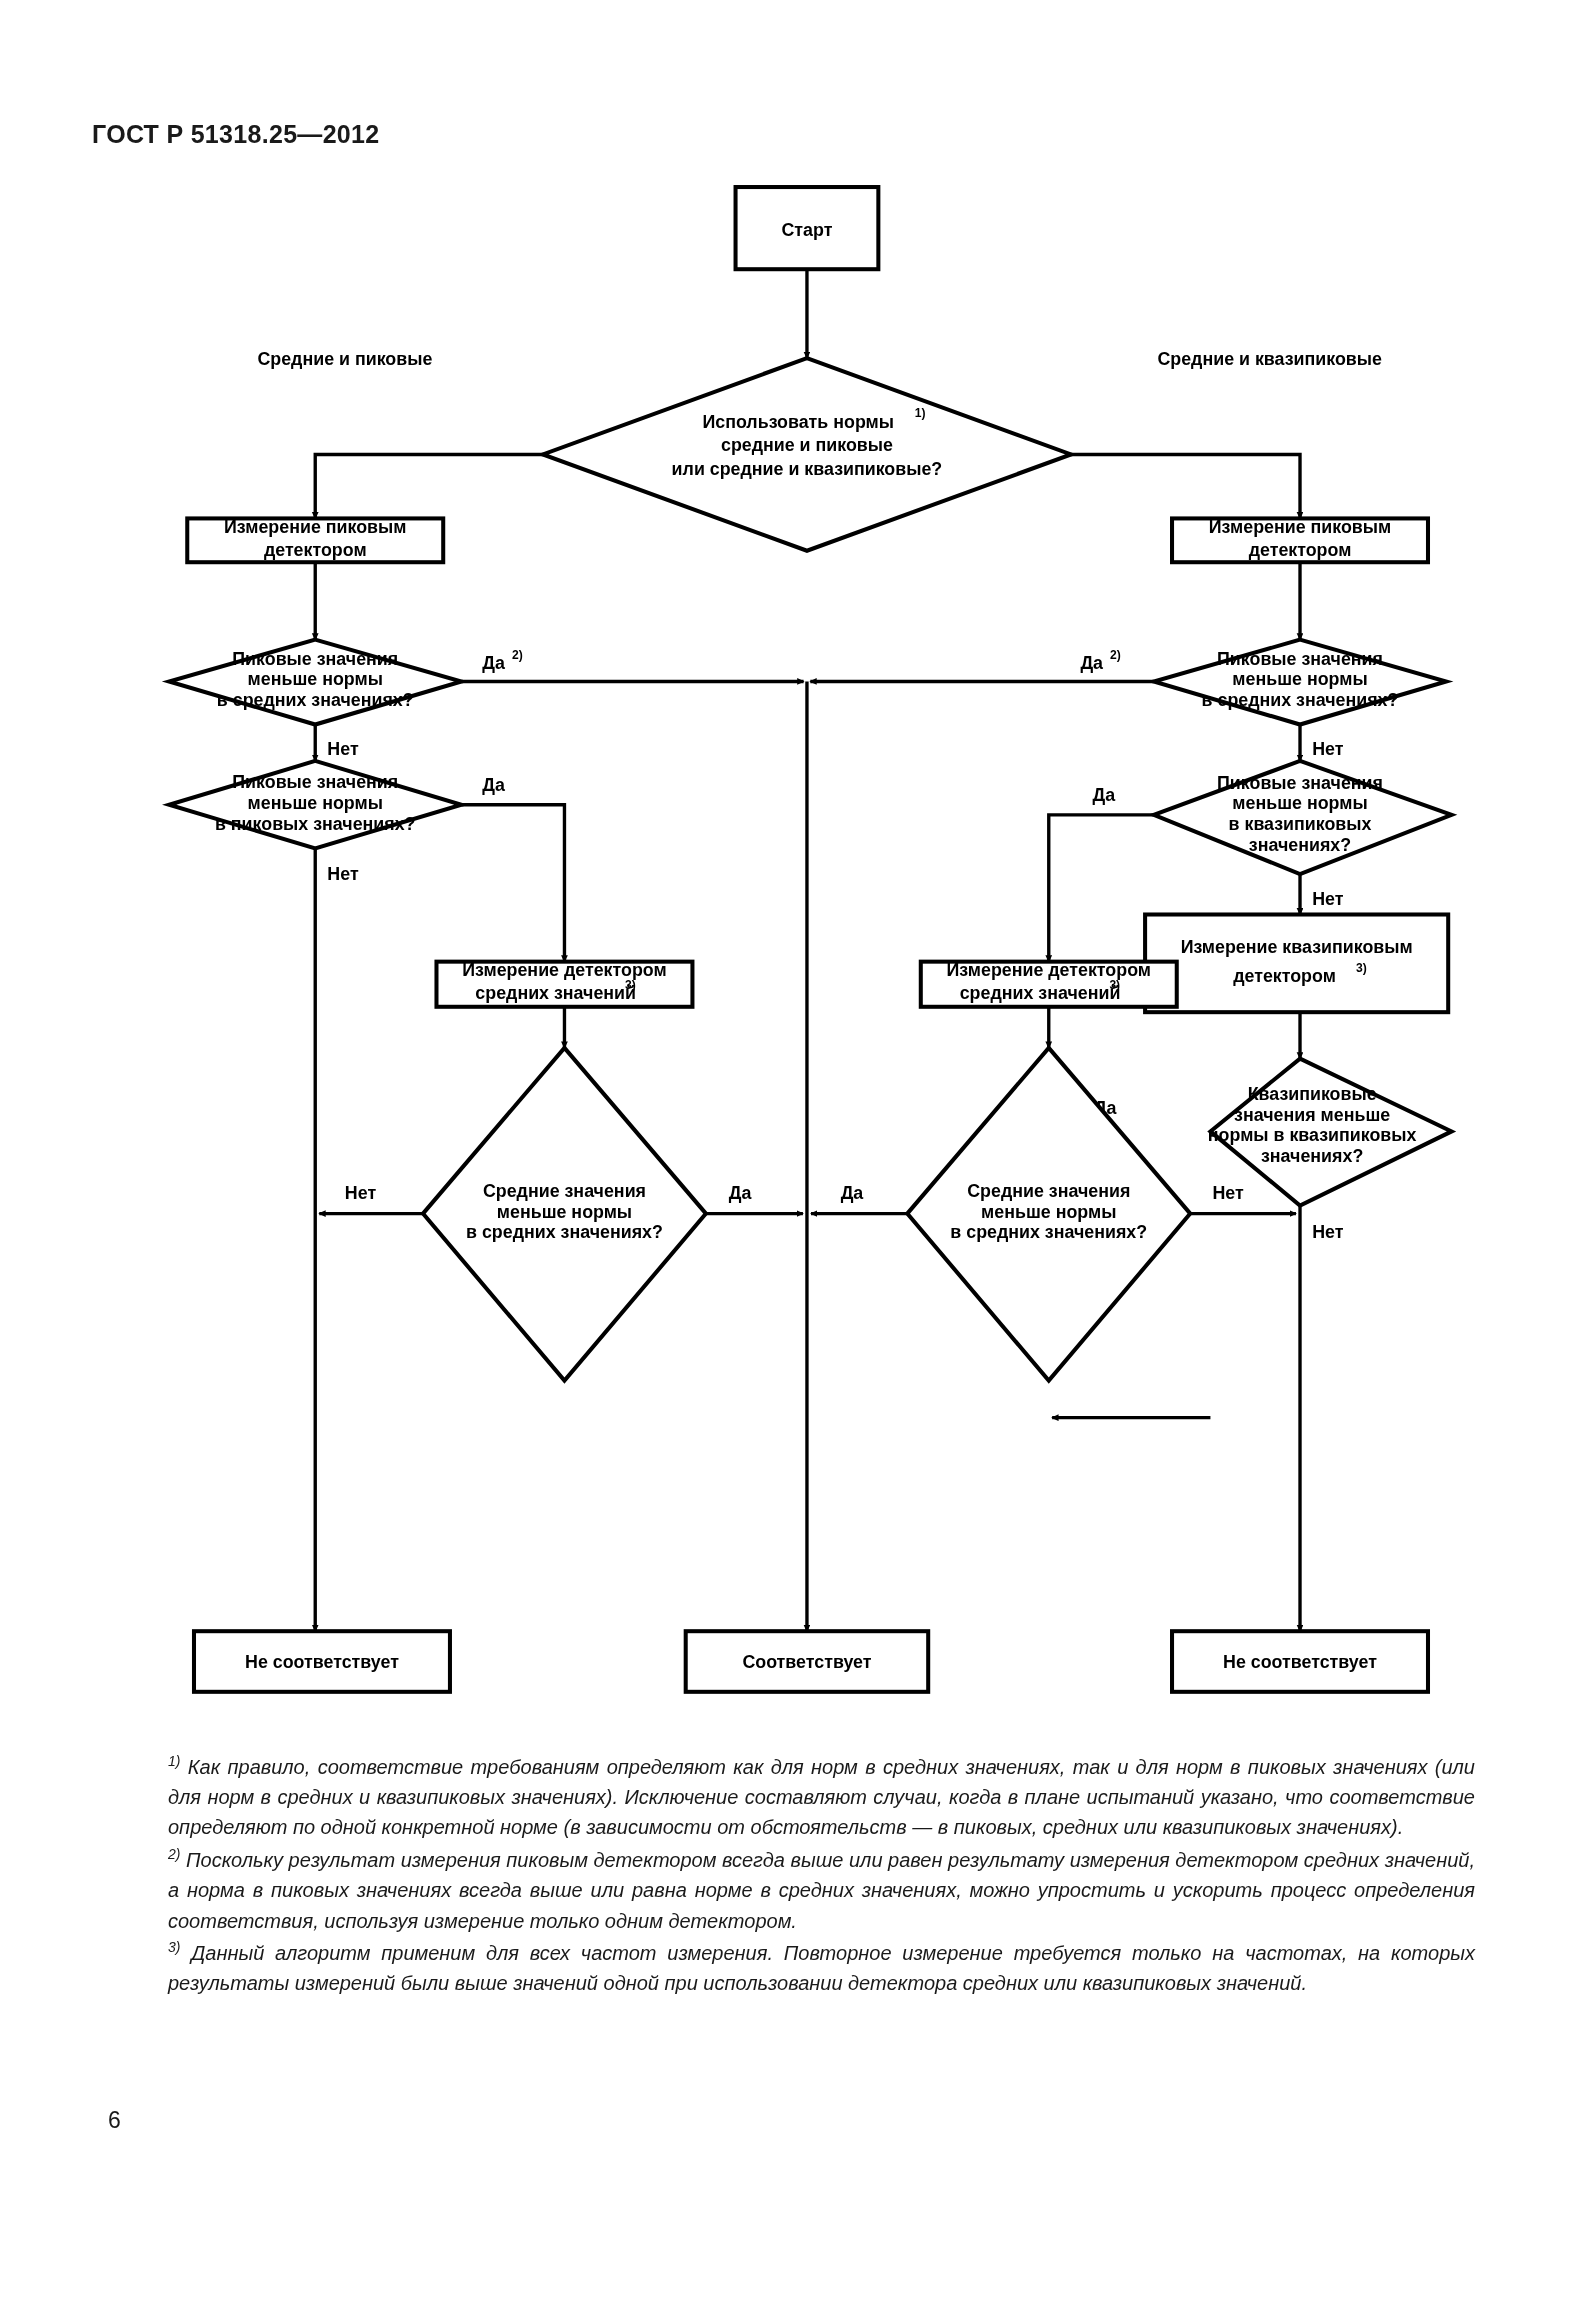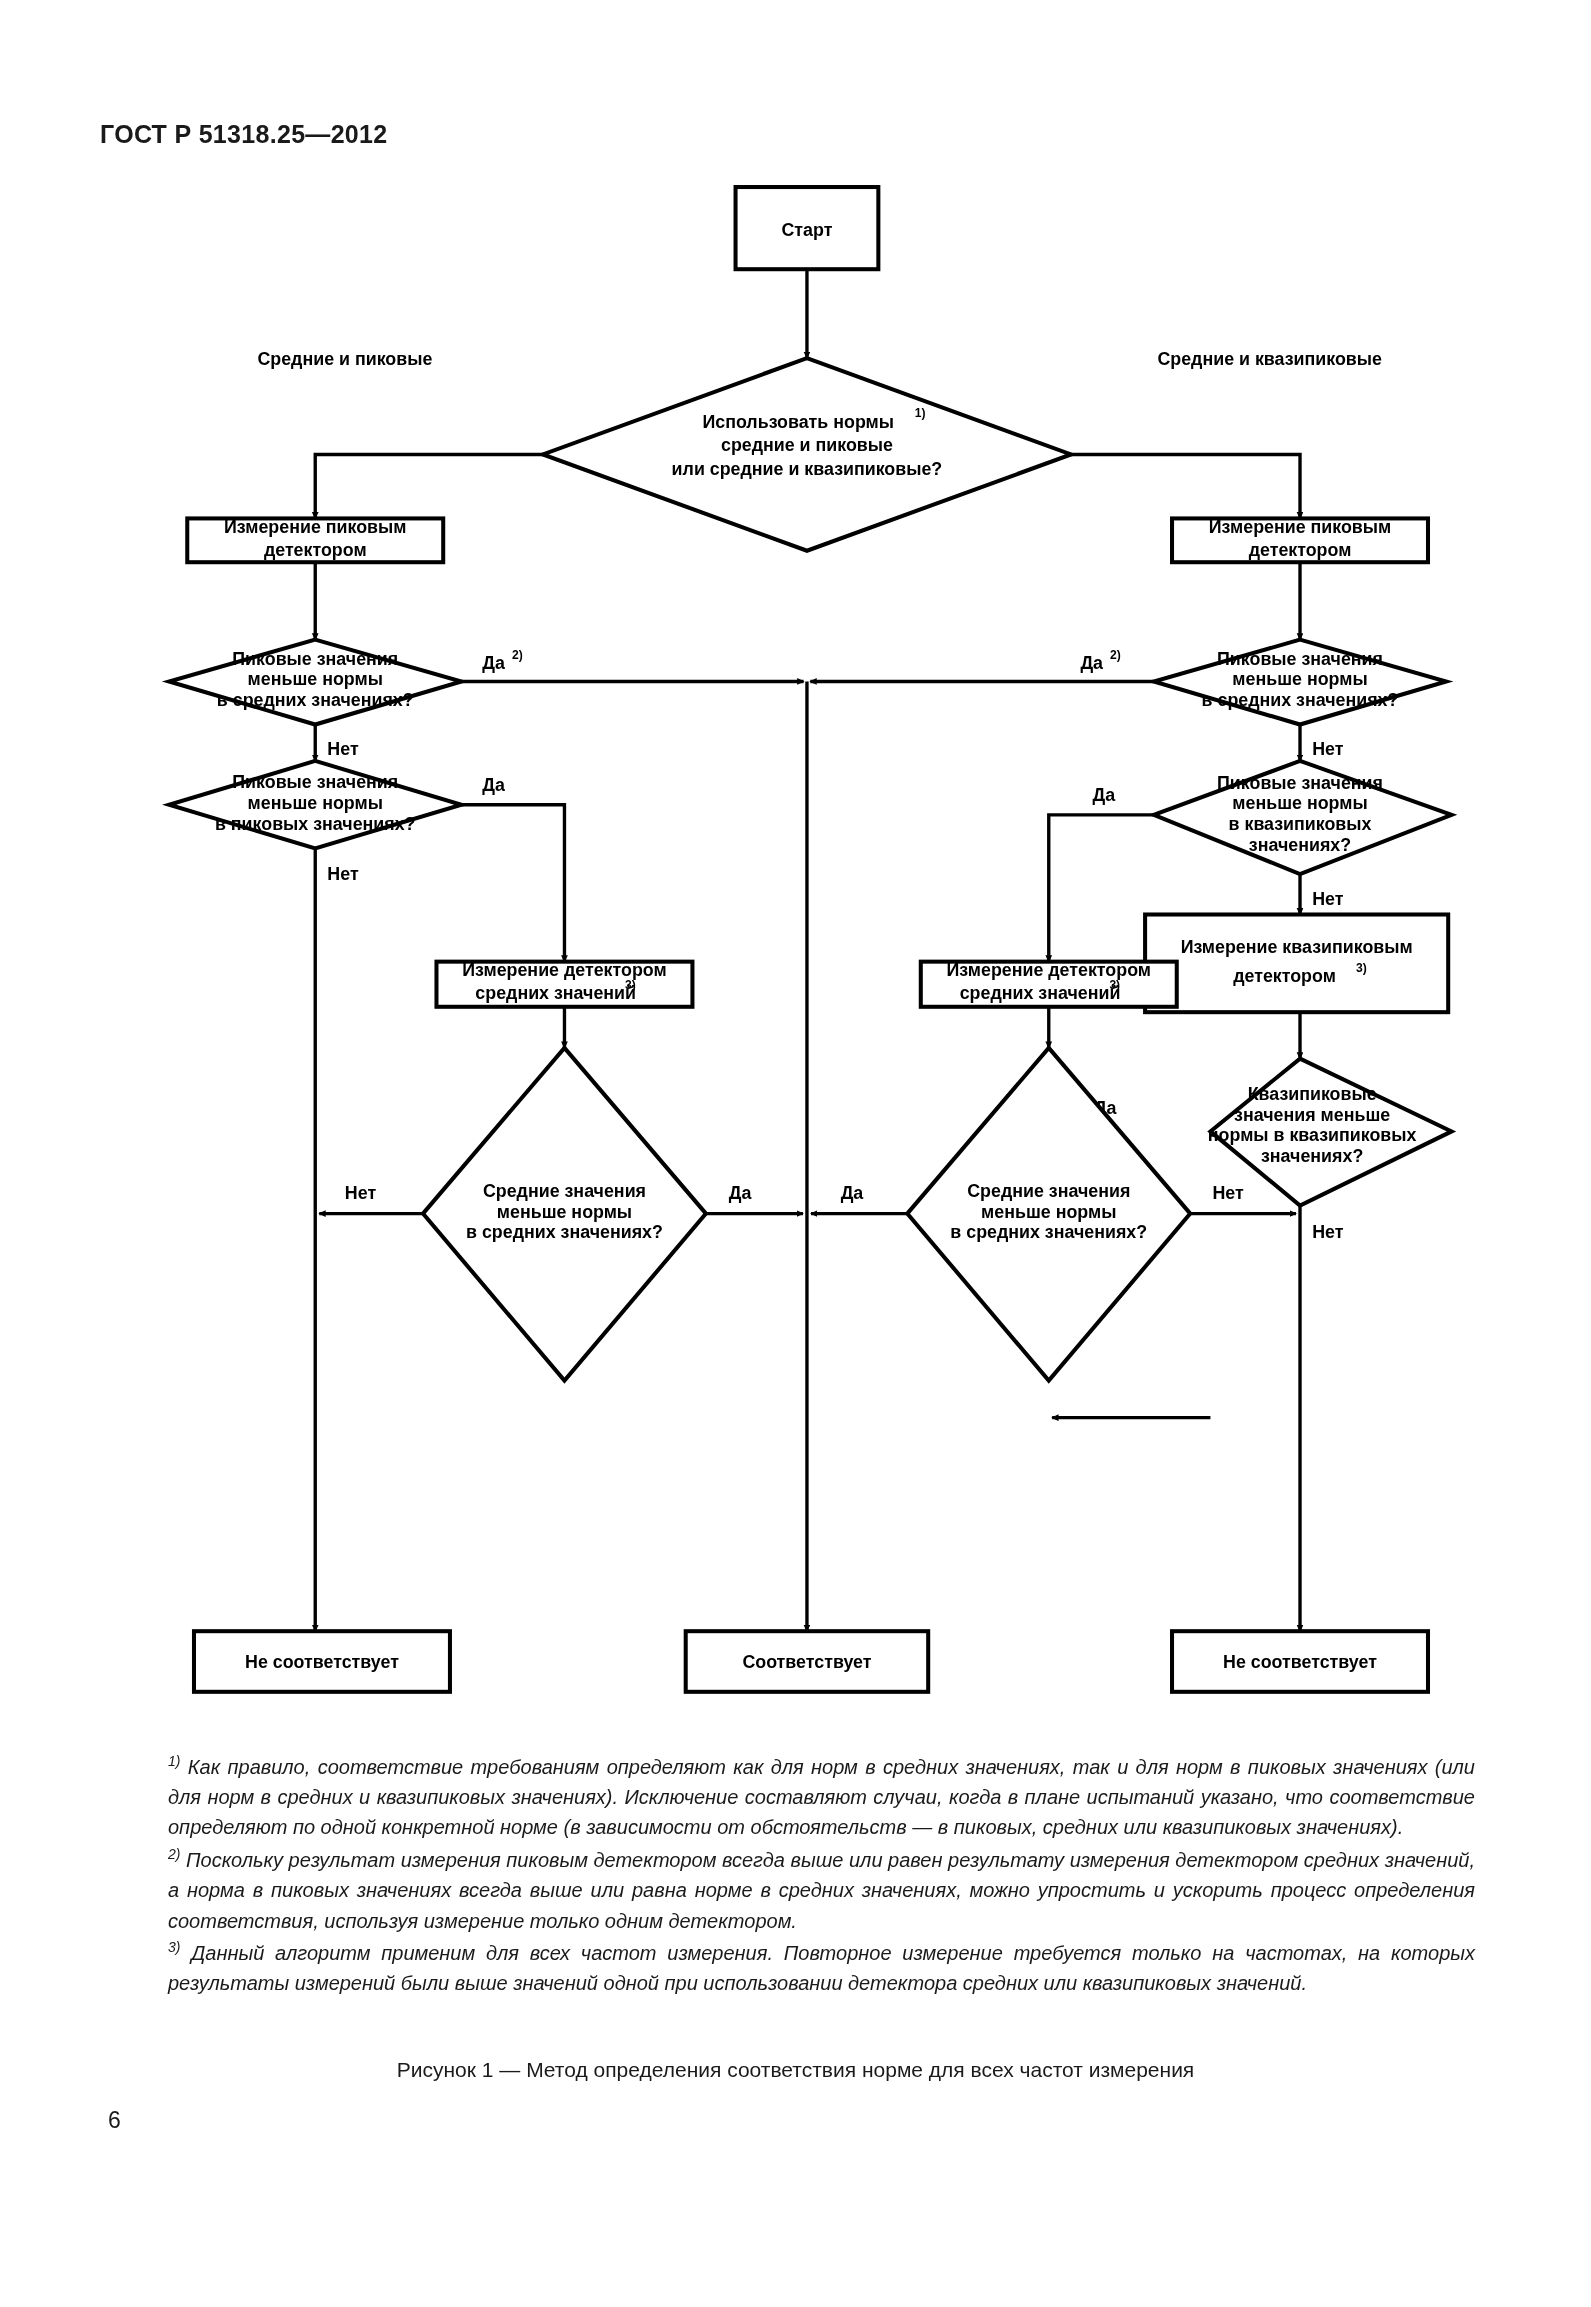--- a/index.html
+++ b/index.html
@@ -1,18 +1,18 @@
 <!DOCTYPE html>
 <html style="font-size:10.8px"><head>
 <meta charset="utf-8">
 <style>
   html,body{margin:0;padding:0;background:#fff;}
   body{width:1591px;height:2307px;position:relative;font-family:"Liberation Sans",sans-serif;color:#1a1a1a;}
   .page{position:absolute;inset:0;}
-  .doc-header{position:absolute;left:100px;top:120px;font-size:25px;font-weight:bold;letter-spacing:0.3px;text-align:center;}
+  .doc-header{position:absolute;left:92px;top:120px;font-size:25px;font-weight:bold;letter-spacing:0.3px;text-align:center;}
   .page-number{position:absolute;left:108px;top:2107px;font-size:23px;}
   svg.flow{position:absolute;left:0;top:168px;width:1591px;height:1590px;}
   svg.flow text{font-family:"Liberation Sans",sans-serif;fill:#000;}
   .nodetext{font-size:26.5px;font-weight:bold;text-anchor:middle;}
   .edgelabel{font-size:26.5px;font-weight:bold;}
   .sup{font-size:18px;}
   .notes{position:absolute;left:121px;top:1751px;width:1354px;font-size:20px;line-height:1.52;text-align:justify;}
   .notes p{margin:0 0 1.3px 0;}
   .notes .ind{padding-left:47px;text-indent:0;font-style:italic;}
   .nsup{font-size:14px;vertical-align:super;}
@@ -209,18 +209,17 @@
       <text class="nodetext" x="1930" y="2226">Не соответствует</text>
     </g>
   </svg>
 
   <div class="notes">
     <p class="ind"><span class="nsup">1)</span> <span>Как правило, соответствие требованиям определяют как для норм в средних значениях, так и для норм в пиковых значениях (или для норм в средних и квазипиковых значениях). Исключение составляют случаи, когда в плане испытаний указано, что соответствие определяют по одной конкретной норме (в зависимости от обстоятельств — в пиковых, средних или  квазипиковых значениях).</span></p>
     <p class="ind"><span class="nsup">2)</span> <span>Поскольку результат измерения пиковым детектором всегда выше или равен результату измерения детектором средних значений, а норма в пиковых значениях всегда выше или равна норме в средних значениях, можно упростить и ускорить процесс определения соответствия, используя измерение только одним детектором.</span></p>
     <p class="ind"><span class="nsup">3)</span> <span>Данный алгоритм применим для всех частот измерения. Повторное измерение требуется только на частотах, на которых результаты измерений были выше  значений одной при использовании  детектора средних или квазипиковых значений.</span></p>
   </div>
 
-  <div class="caption">Рисунок 1 — Метод определения соответствия норме для всех частот измерения</div>
 
   <div class="page-number">6</div>
 
 </div>
 
 
 </body></html>

